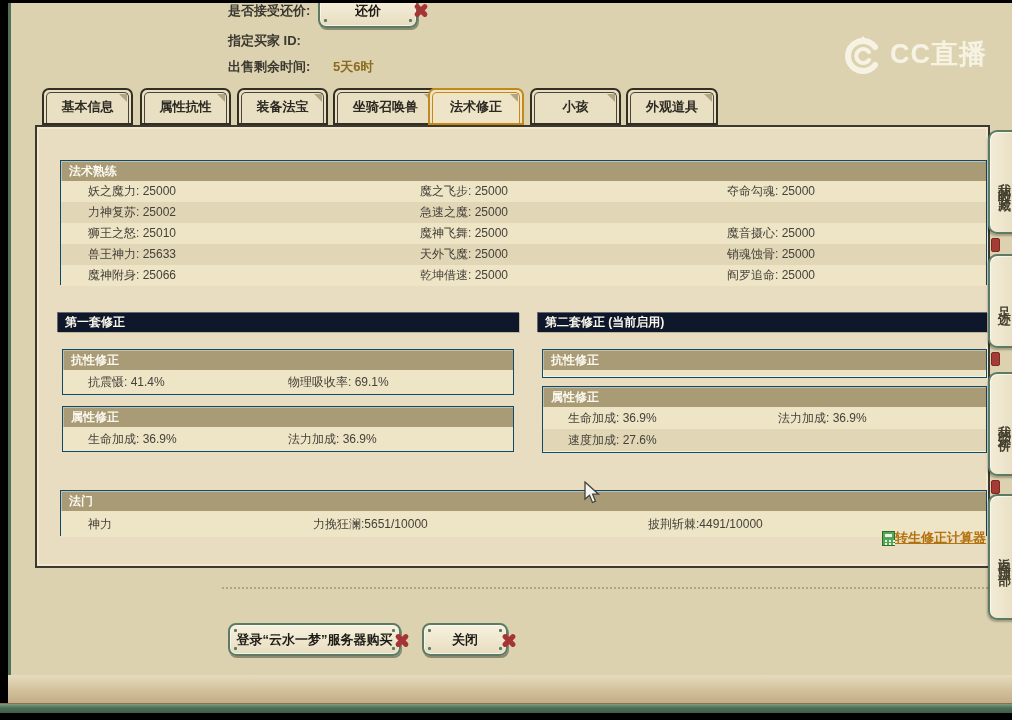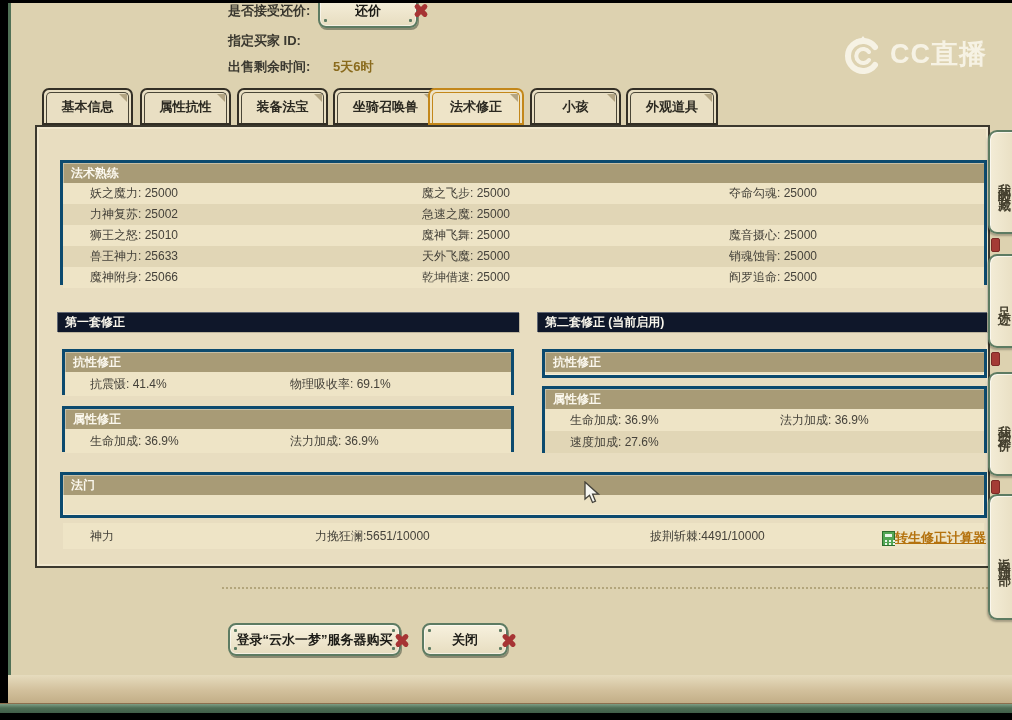--- a/index.html
+++ b/index.html
@@ -42,34 +42,34 @@
        border-top:8px solid #b3a583;border-left:8px solid transparent;}
   .tab.active{border-color:#c3871a;background:#eee4c8;}
   .tab.active::before{border-color:#c3871a;}
 
   .mainbox{left:35px;top:125px;width:955px;height:443px;background:#e8ddc0;
        border:2px solid #3c392e;box-shadow:inset 0 0 0 2px #f1e8cf;}
 
   .band{height:20px;background:#0f172a;color:#fbf8ee;font-weight:bold;font-size:12px;
         line-height:20px;padding-left:8px;
         box-shadow:inset 1px 1px 0 rgba(255,255,255,.35), 1px 1px 0 rgba(0,0,0,.18);}
-  .panel{background:#ece2c4;border:3px solid #0c4a6e;box-shadow:inset 0 0 0 1px #f6efd9;}
+  .panel{background:#ece2c4;border:1px solid #0c4a6e;box-shadow:inset 0 0 0 1px #f6efd9;}
   .phead{height:20px;background:#a89b76;color:#fbf8ee;font-weight:bold;font-size:12px;
          line-height:20px;padding-left:8px;box-shadow:inset 1px 1px 0 rgba(255,255,255,.35);}
   .prow{display:grid;font-size:12px;color:#45423a;align-items:center;}
   .prow span{white-space:nowrap;overflow:hidden;}
   .r-light{background:#eee4c6;} .r-dark{background:#e1d6b6;}
 
   .spell-row{grid-template-columns:332px 307px 1fr;height:21px;}
   .spell-row span{padding-left:27px;}
   .stat-row{grid-template-columns:200px 1fr;height:24px;}
   .stat-row span{padding-left:25px;}
   .stat-row2{grid-template-columns:210px 1fr;height:22px;}
   .stat-row2 span{padding-left:25px;}
-  .famen-row{grid-template-columns:225px 335px 1fr;height:26px;margin-top:28px;}
+  .famen-row{grid-template-columns:225px 335px 1fr;height:26px;}
   .famen-row span{padding-left:27px;}
 
   .calc-link{display:flex;align-items:center;font-size:13px;color:#b4720e;cursor:pointer;}
   .calc-link .txt{text-decoration:underline;font-weight:bold;white-space:nowrap;}
   .calc-icon{position:relative;width:13px;height:15px;background:#53a653;border:1px solid #2c6e2c;}
   .calc-icon::before{content:"";position:absolute;left:2px;top:2px;right:2px;height:3px;background:#eaf6ea;}
   .calc-icon::after{content:"";position:absolute;left:2px;top:8px;width:2px;height:2px;background:#eaf6ea;
        box-shadow:4px 0 #eaf6ea,8px 0 #eaf6ea,0 3px #eaf6ea,4px 3px #eaf6ea,8px 3px #eaf6ea;}
 
   .dotted{border-top:2px dotted #b3a67c;}
@@ -189,21 +189,21 @@
       <div class="prow stat-row2 r-light">
         <span>生命加成: 36.9%</span>
           <span>法力加成: 36.9%</span>
       </div>
       <div class="prow stat-row2 r-dark">
         <span>速度加成: 27.6%</span>
           <span></span>
       </div>
     </div>
 
-    <div class="abs panel" style="left:23px;top:345px;width:927px;height:46px;">
+    <div class="abs panel" style="left:23px;top:363px;width:927px;height:46px;">
       <div class="phead">法门</div>
       <div class="prow famen-row r-light">
         <span>神力</span>
           <span>力挽狂澜:5651/10000</span>
           <span>披荆斩棘:4491/10000</span>
       </div>
     </div>
 
     <div class="abs calc-link" style="left:845px;top:402px;">
       <i class="calc-icon"></i>

